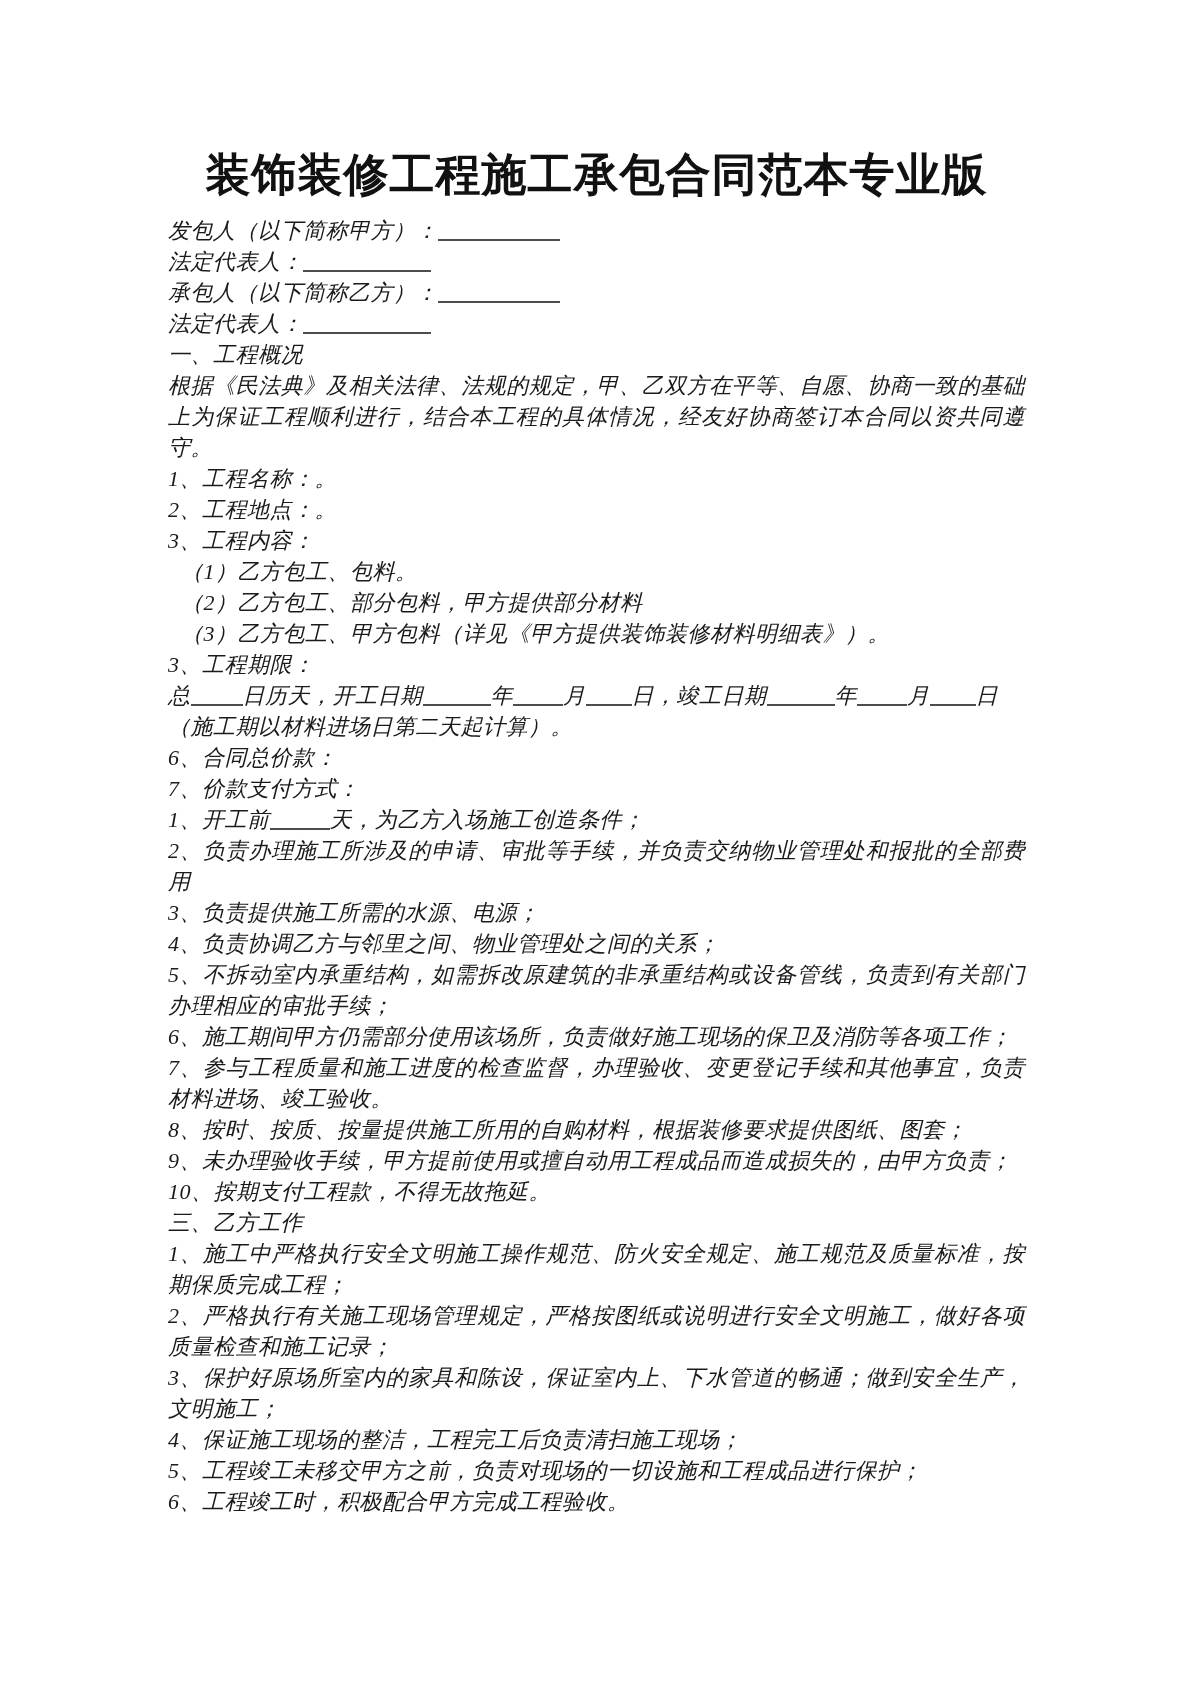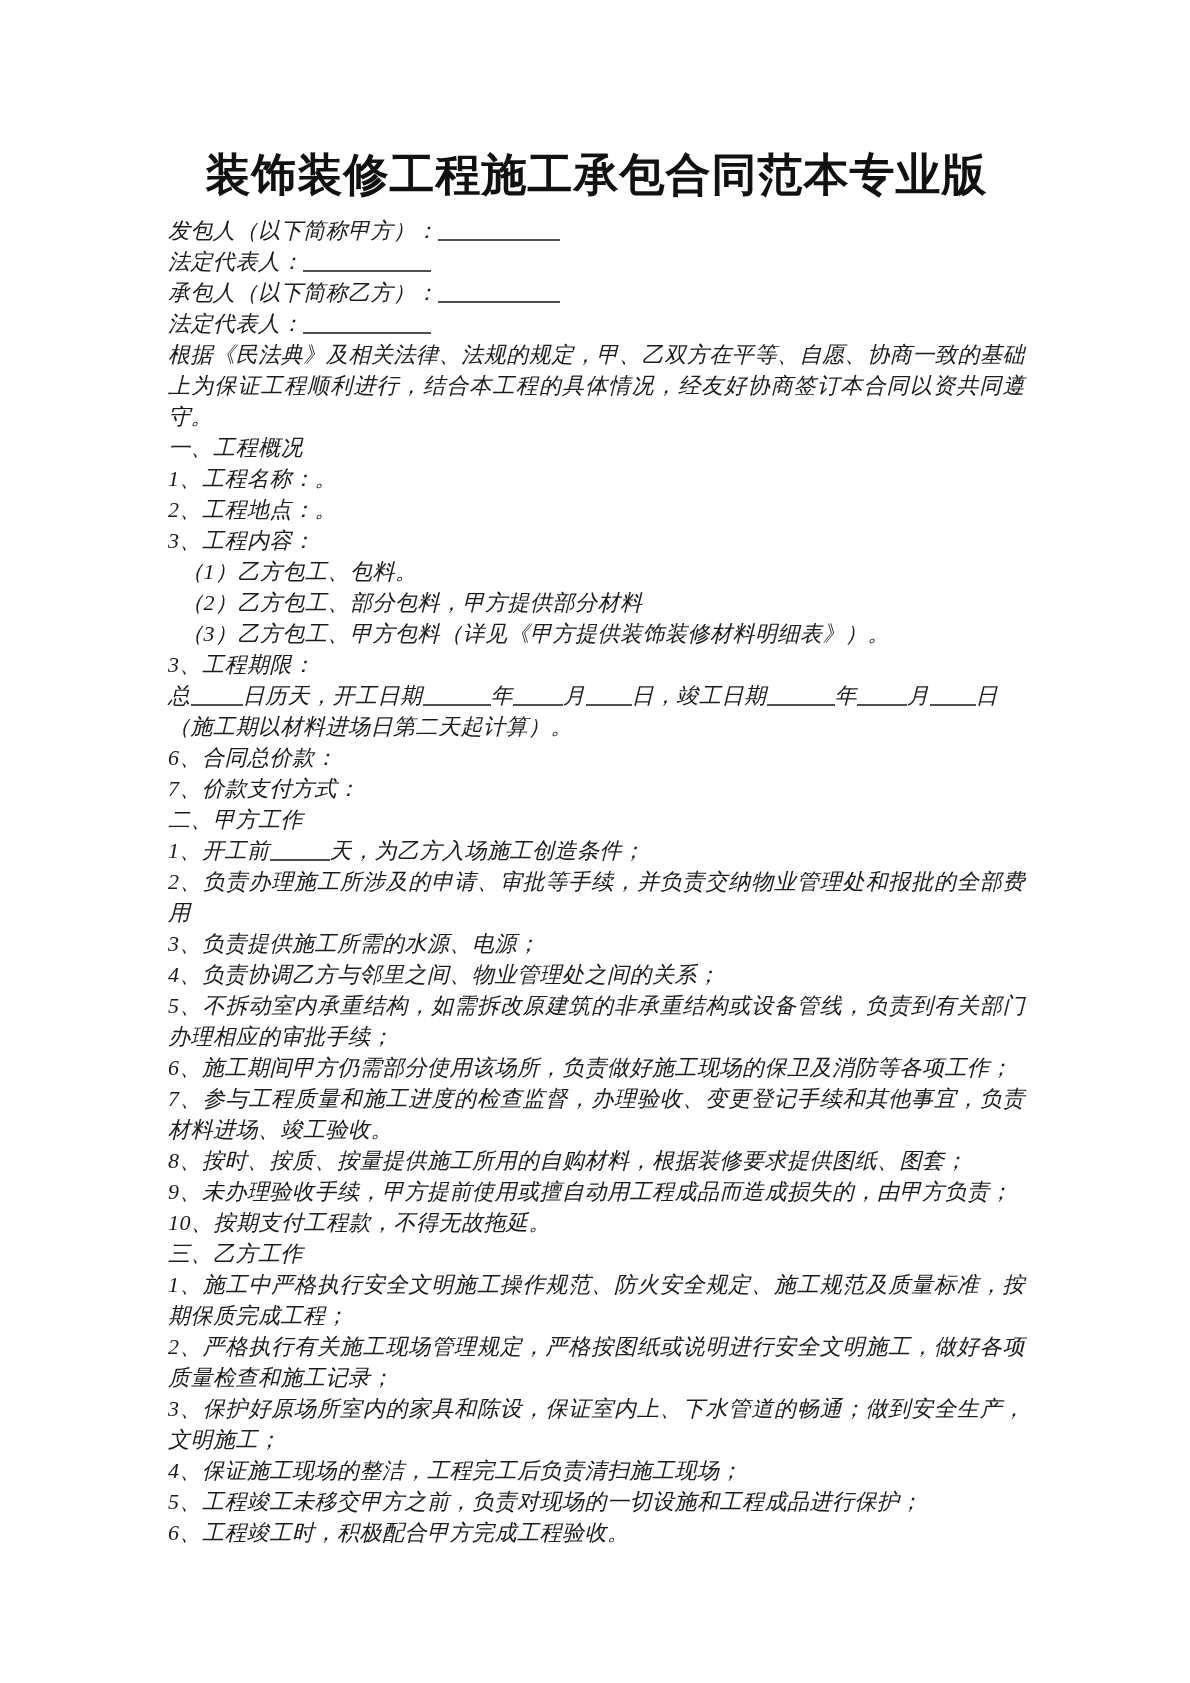--- a/index.html
+++ b/index.html
@@ -56,34 +56,33 @@
 </head>
 <body>
 
 <div class="page">
   <h1 class="doc-title">装饰装修工程施工承包合同范本专业版</h1>
   <div class="doc-body">
       <p class="line"><span>发包人（以下简称甲方）：</span><span class="blank" style="width: 122px;"></span></p>
       <p class="line"><span>法定代表人：</span><span class="blank" style="width: 128px;"></span></p>
       <p class="line"><span>承包人（以下简称乙方）：</span><span class="blank" style="width: 122px;"></span></p>
       <p class="line"><span>法定代表人：</span><span class="blank" style="width: 128px;"></span></p>
+      <p class="line"><span>一、工程概况</span></p>
       <p class="line"><span>根据《民法典》及相关法律、法规的规定，甲、乙双方在平等、自愿、协商一致的基础上为保证工程顺利进行，结合本工程的具体情况，经友好协商签订本合同以资共同遵守。</span></p>
-      <p class="line"><span>一、工程概况</span></p>
       <p class="line"><span>1、工程名称：。</span></p>
       <p class="line"><span>2、工程地点：。</span></p>
       <p class="line"><span>3、工程内容：</span></p>
       <p class="line sub"><span>（1）乙方包工、包料。</span></p>
       <p class="line sub"><span>（2）乙方包工、部分包料，甲方提供部分材料</span></p>
       <p class="line sub"><span>（3）乙方包工、甲方包料（详见《甲方提供装饰装修材料明细表》）。</span></p>
       <p class="line"><span>3、工程期限：</span></p>
       <p class="line"><span>总</span><span class="blank" style="width: 52px;"></span><span>日历天，开工日期</span><span class="blank" style="width: 68px;"></span><span>年</span><span class="blank" style="width: 50px;"></span><span>月</span><span class="blank" style="width: 46px;"></span><span>日，竣工日期</span><span class="blank" style="width: 68px;"></span><span>年</span><span class="blank" style="width: 50px;"></span><span>月</span><span class="blank" style="width: 46px;"></span><span>日</span></p>
       <p class="line"><span>（施工期以材料进场日第二天起计算）。</span></p>
       <p class="line"><span>6、合同总价款：</span></p>
       <p class="line"><span>7、价款支付方式：</span></p>
-      <p class="line"><span>二、甲方工作</span></p>
       <p class="line"><span>1、开工前</span><span class="blank" style="width: 60px;"></span><span>天，为乙方入场施工创造条件；</span></p>
       <p class="line"><span>2、负责办理施工所涉及的申请、审批等手续，并负责交纳物业管理处和报批的全部费用</span></p>
       <p class="line"><span>3、负责提供施工所需的水源、电源；</span></p>
       <p class="line"><span>4、负责协调乙方与邻里之间、物业管理处之间的关系；</span></p>
       <p class="line"><span>5、不拆动室内承重结构，如需拆改原建筑的非承重结构或设备管线，负责到有关部门办理相应的审批手续；</span></p>
       <p class="line"><span>6、施工期间甲方仍需部分使用该场所，负责做好施工现场的保卫及消防等各项工作；</span></p>
       <p class="line"><span>7、参与工程质量和施工进度的检查监督，办理验收、变更登记手续和其他事宜，负责材料进场、竣工验收。</span></p>
       <p class="line"><span>8、按时、按质、按量提供施工所用的自购材料，根据装修要求提供图纸、图套；</span></p>
       <p class="line"><span>9、未办理验收手续，甲方提前使用或擅自动用工程成品而造成损失的，由甲方负责；</span></p>
       <p class="line"><span>10、按期支付工程款，不得无故拖延。</span></p>

